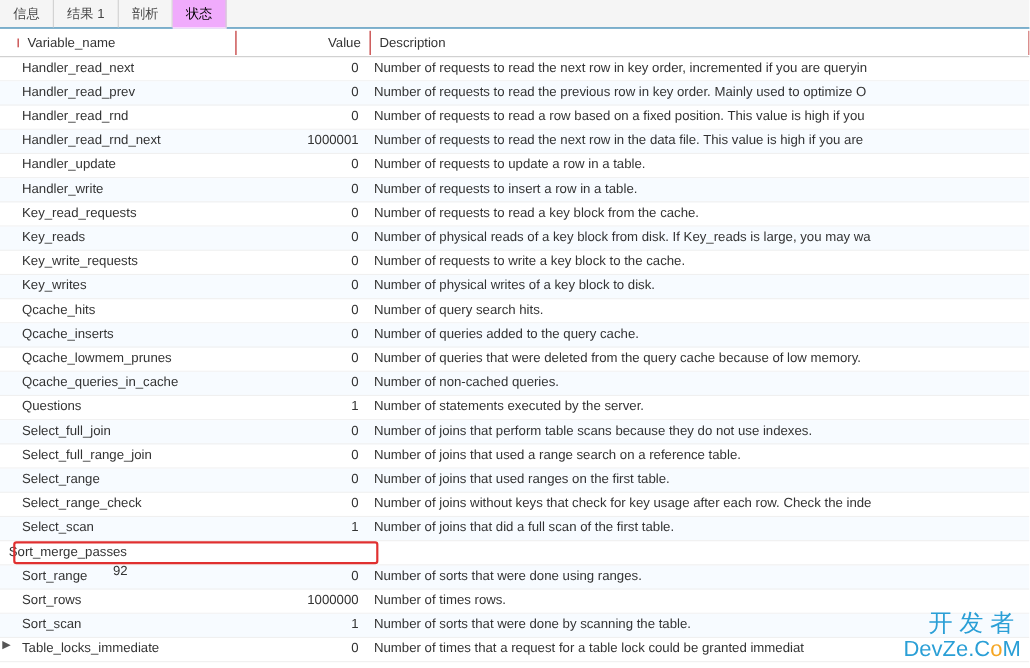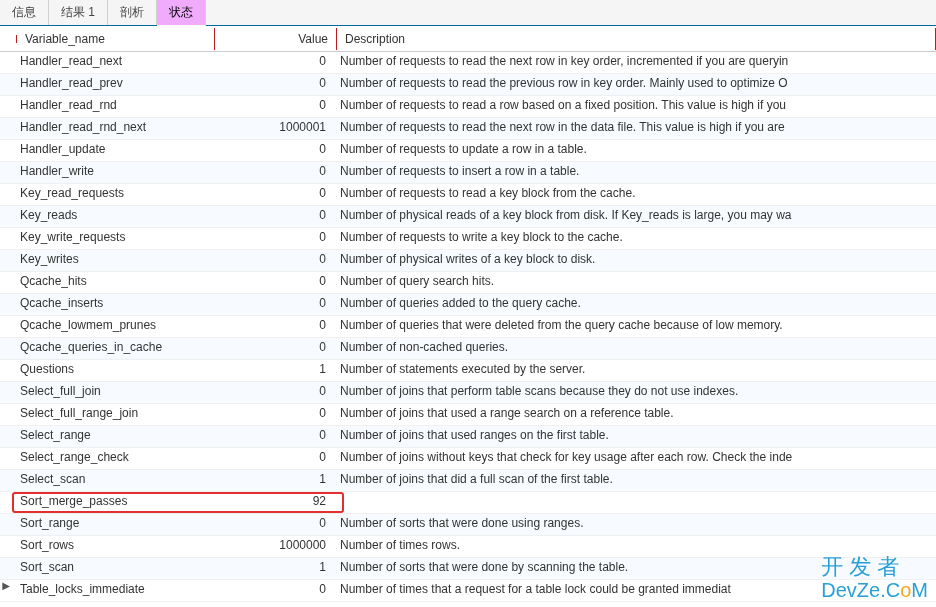--- a/index.html
+++ b/index.html
@@ -68,20 +68,21 @@
     .data-cell {
       padding: 2px 8px;
       white-space: nowrap;
       overflow: hidden;
       text-overflow: clip;
     }
     .data-cell.col-value { text-align: right; padding-right: 6px; }
     .data-cell.col-desc { overflow: hidden; }
     .highlighted {
       position: relative;
+      flex-direction: column;
     }
     .highlighted::after {
       content: "";
       position: absolute;
       left: 12px;
       right: calc(100% - 344px);
       top: 0;
       bottom: 0;
       border: 2px solid #e03030;
       border-radius: 3px;
@@ -93,20 +94,21 @@
       display: flex;
       align-items: center;
       justify-content: center;
       color: #555;
       font-size: 10px;
     }
     .watermark {
       position: absolute;
       right: 8px;
       bottom: 6px;
+      text-align: right;
       pointer-events: none;
       line-height: 1.1;
     }
     .watermark .cn {
       font-size: 22px;
       color: #2a9fd6;
       letter-spacing: 6px;
       font-weight: 300;
     }
     .watermark .en {

